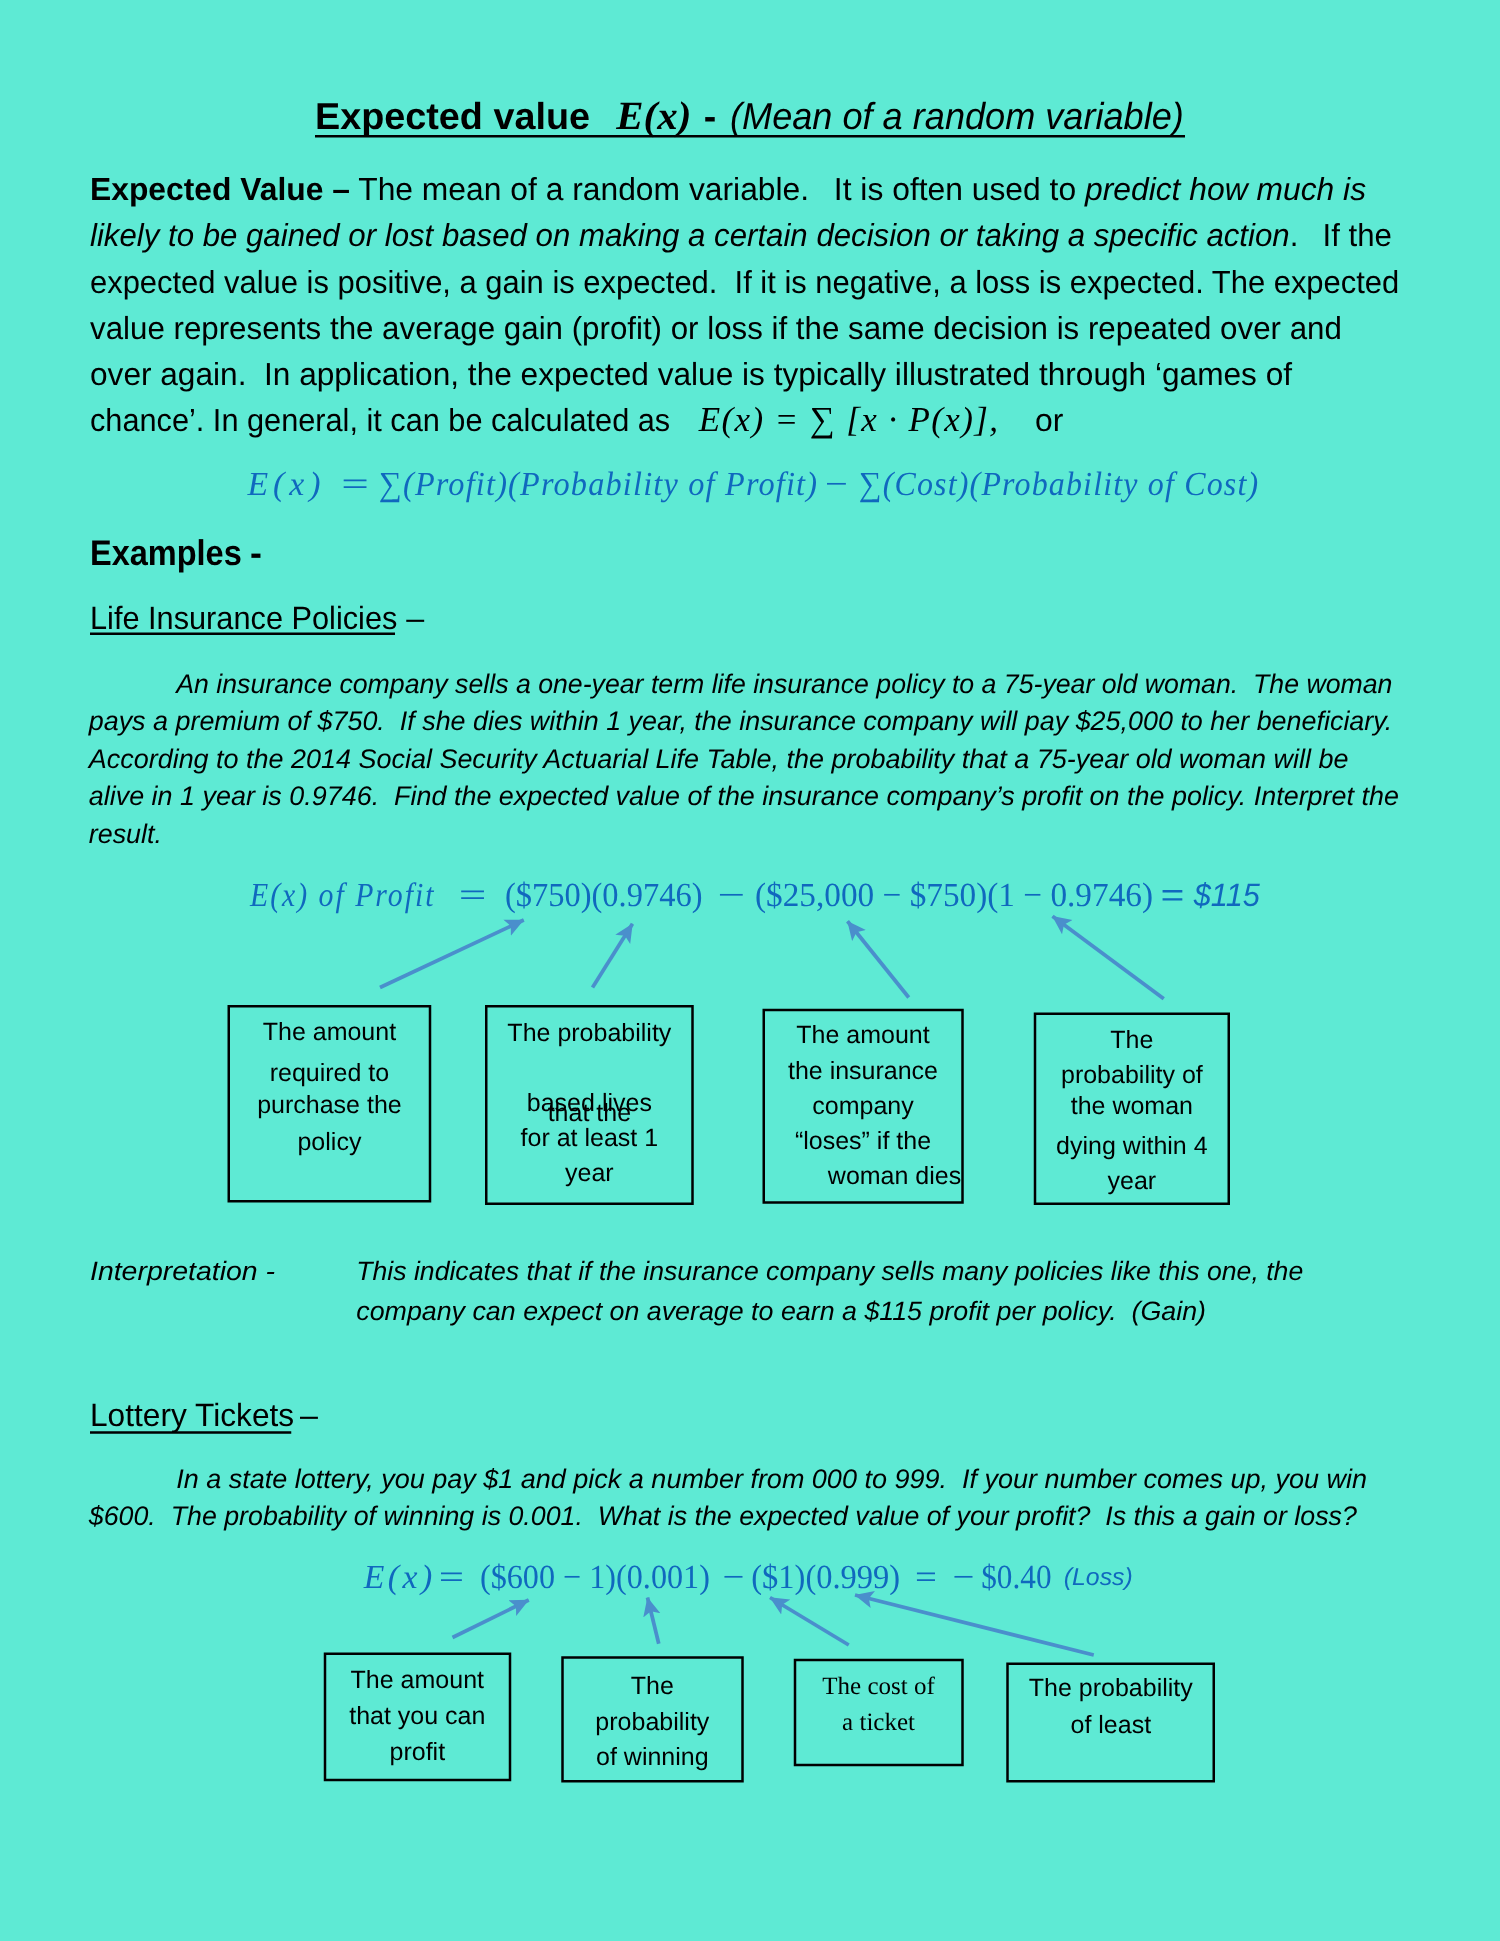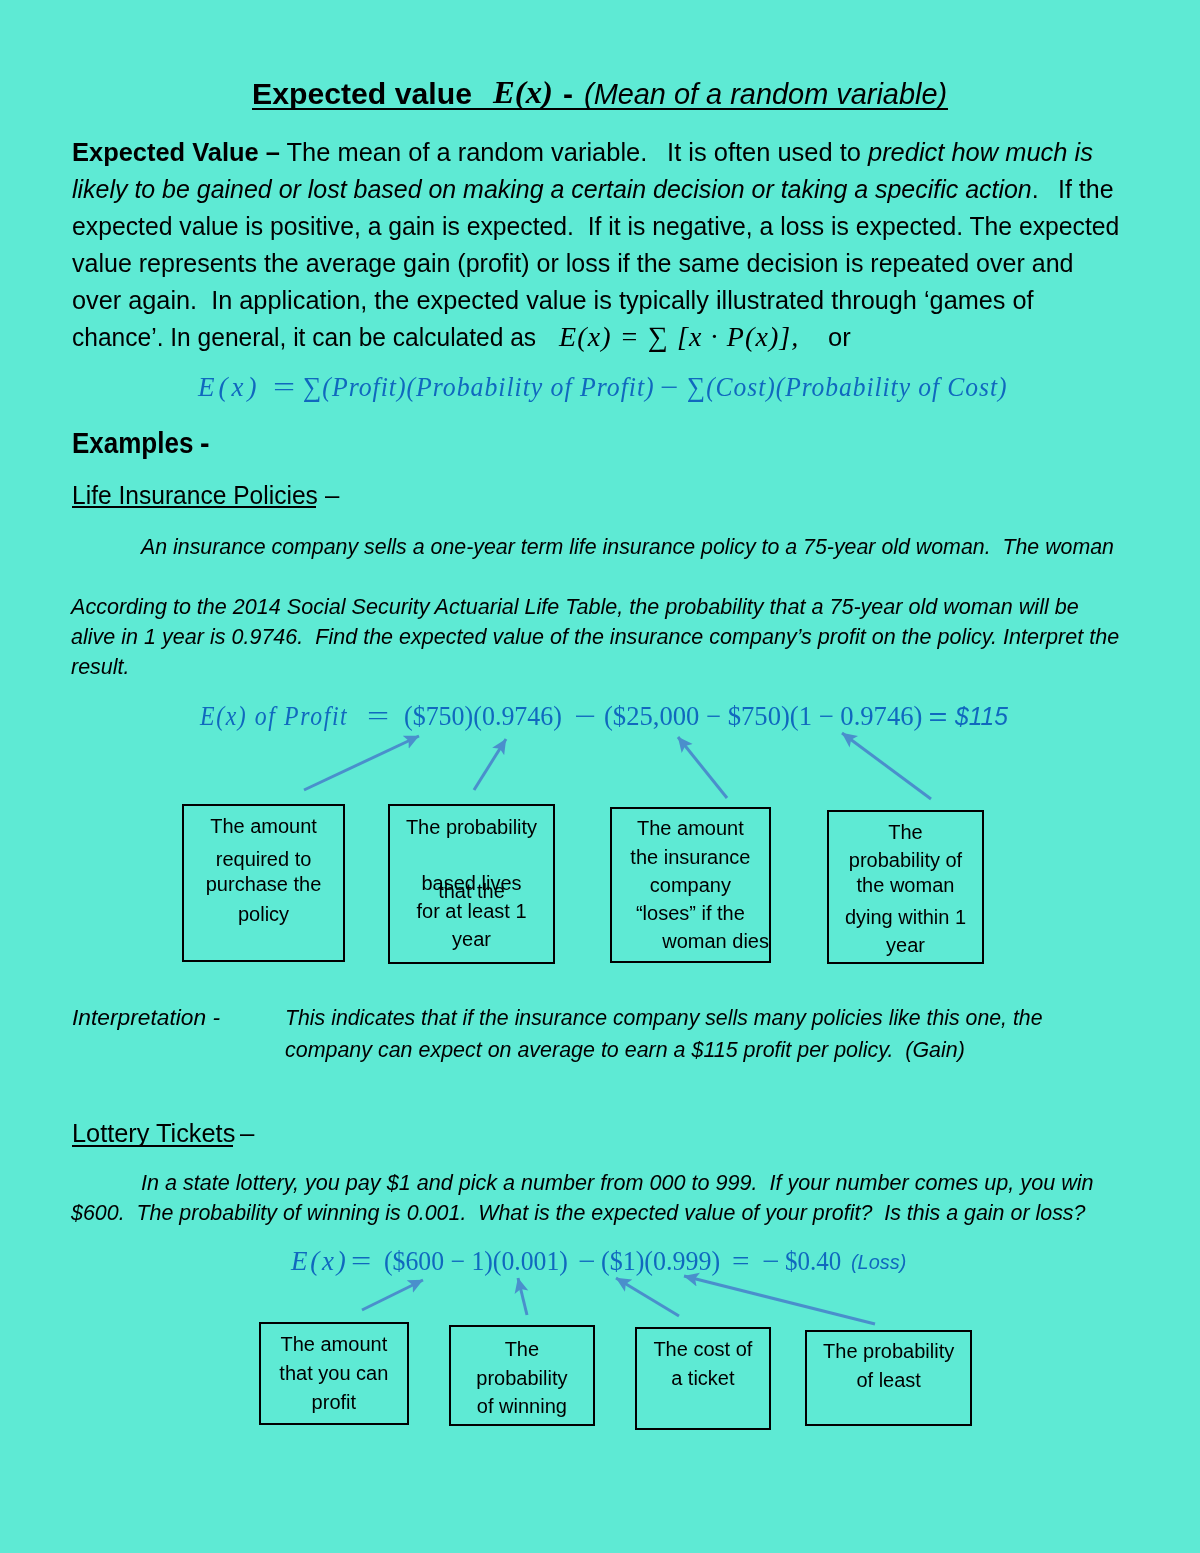--- a/index.html
+++ b/index.html
@@ -42,20 +42,21 @@
   <div class="ln blue math" style="left:687px;top:374px;font-size:27px;line-height:1;letter-spacing:1.0px;transform:scaleX(0.9459);">∑(Cost)(Probability of Cost)</div>
 
   <div class="ln" style="left:72px;top:429px;font-size:28.6px;line-height:1;font-weight:bold;transform:scaleX(0.909);">Examples</div>
   <div class="ln" style="left:200px;top:429px;font-size:28.6px;line-height:1;font-weight:bold;">-</div>
 
   <div class="ln" style="left:72px;top:483px;font-size:25.8px;line-height:1;transform:scaleX(0.9526);">Life Insurance Policies</div>
   <div class="ln" style="left:325px;top:483px;font-size:25.8px;line-height:1;">–</div>
   <div class="u-rule" style="left:72px;top:506px;width:244px;height:2.2px;"></div>
 
   <div class="ln it" style="left:141px;top:537px;font-size:21.5px;line-height:1;transform:scaleX(0.9929);">An insurance company sells a one-year term life insurance policy to a 75-year old woman.  The woman</div>
+  <div class="ln it" style="left:71px;top:567px;font-size:21.5px;line-height:1;transform:scaleX(1.001);">pays a premium of $750.  If she dies within 1 year, the insurance company will pay $25,000 to her beneficiary.</div>
   <div class="ln it" style="left:71px;top:597px;font-size:21.5px;line-height:1;transform:scaleX(1.003);">According to the 2014 Social Security Actuarial Life Table, the probability that a 75-year old woman will be</div>
   <div class="ln it" style="left:71px;top:627px;font-size:21.5px;line-height:1;transform:scaleX(1.0019);">alive in 1 year is 0.9746.  Find the expected value of the insurance company’s profit on the policy. Interpret the</div>
   <div class="ln it" style="left:71px;top:657px;font-size:21.5px;line-height:1;">result.</div>
 
   <div class="ln blue math" style="left:200px;top:703px;font-size:27px;line-height:1;letter-spacing:1.8px;transform:scaleX(0.882);">E(x) of Profit</div>
   <div class="ln blue math" style="left:367px;top:703px;font-size:27px;line-height:1;font-style:normal;transform:scaleX(1.45);">=</div>
   <div class="ln blue math" style="left:404px;top:703px;font-size:27px;line-height:1;font-style:normal;transform:scaleX(0.962);">($750)(0.9746)</div>
   <div class="ln blue math" style="left:574px;top:703px;font-size:27px;line-height:1;font-style:normal;transform:scaleX(1.45);">−</div>
   <div class="ln blue math" style="left:604px;top:703px;font-size:27px;line-height:1;font-style:normal;transform:scaleX(0.986);">($25,000 − $750)(1 − 0.9746)</div>
   <div class="ln blue" style="left:928px;top:703px;font-size:26px;line-height:1;font-style:italic;transform:scaleX(1.25);">=</div>
@@ -78,21 +79,21 @@
     <span class="bl" style="top:8.3px;">The amount</span>
     <span class="bl" style="top:36.5px;">the insurance</span>
     <span class="bl" style="top:64.7px;">company</span>
     <span class="bl" style="top:92.9px;">“loses” if the</span>
     <span class="bl" style="top:121.1px;text-align:right;">woman dies</span>
   </div>
   <div class="box" style="left:827.1px;top:810.0px;width:156.8px;height:154.4px;">
     <span class="bl" style="top:8.5px;">The</span>
     <span class="bl" style="top:36.9px;">probability of</span>
     <span class="bl" style="top:62px;">the woman</span>
-    <span class="bl" style="top:93.7px;">dying within 1</span>
+    <span class="bl" style="top:93.7px;">dying within 4</span>
     <span class="bl" style="top:122.1px;">year</span>
   </div>
 
   <div class="ln it" style="left:72px;top:1007px;font-size:21.2px;line-height:1;transform:scaleX(1.074);">Interpretation -</div>
   <div class="ln it" style="left:285px;top:1007px;font-size:21.2px;line-height:1;transform:scaleX(1.0051);">This indicates that if the insurance company sells many policies like this one, the</div>
   <div class="ln it" style="left:285px;top:1039px;font-size:21.2px;line-height:1;transform:scaleX(1.0121);">company can expect on average to earn a $115 profit per policy.  (Gain)</div>
 
   <div class="ln" style="left:72px;top:1121px;font-size:25.8px;line-height:1;transform:scaleX(0.982);">Lottery Tickets</div>
   <div class="ln" style="left:240px;top:1121px;font-size:25.8px;line-height:1;">–</div>
   <div class="u-rule" style="left:72px;top:1144.5px;width:161px;height:2.2px;"></div>
@@ -113,21 +114,21 @@
   <div class="box" style="left:258.8px;top:1322.1px;width:150.1px;height:103.1px;">
     <span class="bl" style="top:8.5px;">The amount</span>
     <span class="bl" style="top:37.5px;">that you can</span>
     <span class="bl" style="top:66.5px;">profit</span>
   </div>
   <div class="box" style="left:448.7px;top:1325.2px;width:146.4px;height:101.2px;">
     <span class="bl" style="top:10.9px;">The</span>
     <span class="bl" style="top:39.4px;">probability</span>
     <span class="bl" style="top:67.9px;">of winning</span>
   </div>
-  <div class="box" style="left:634.8px;top:1327.2px;width:136.1px;height:103px;">
+  <div class="box" style="left:634.8px;top:1327.2px;width:136.1px;height:86px;font-family:Liberation Serif, serif;">
     <span class="bl" style="top:8.9px;">The cost of</span>
     <span class="bl" style="top:37.9px;">a ticket</span>
   </div>
   <div class="box" style="left:805.1px;top:1329.6px;width:167.1px;height:96.8px;">
     <span class="bl" style="top:8.9px;">The probability</span>
     <span class="bl" style="top:37.8px;">of least</span>
   </div>
 
   <svg class="arrows" viewBox="0 0 1200 1553">
     <defs>

